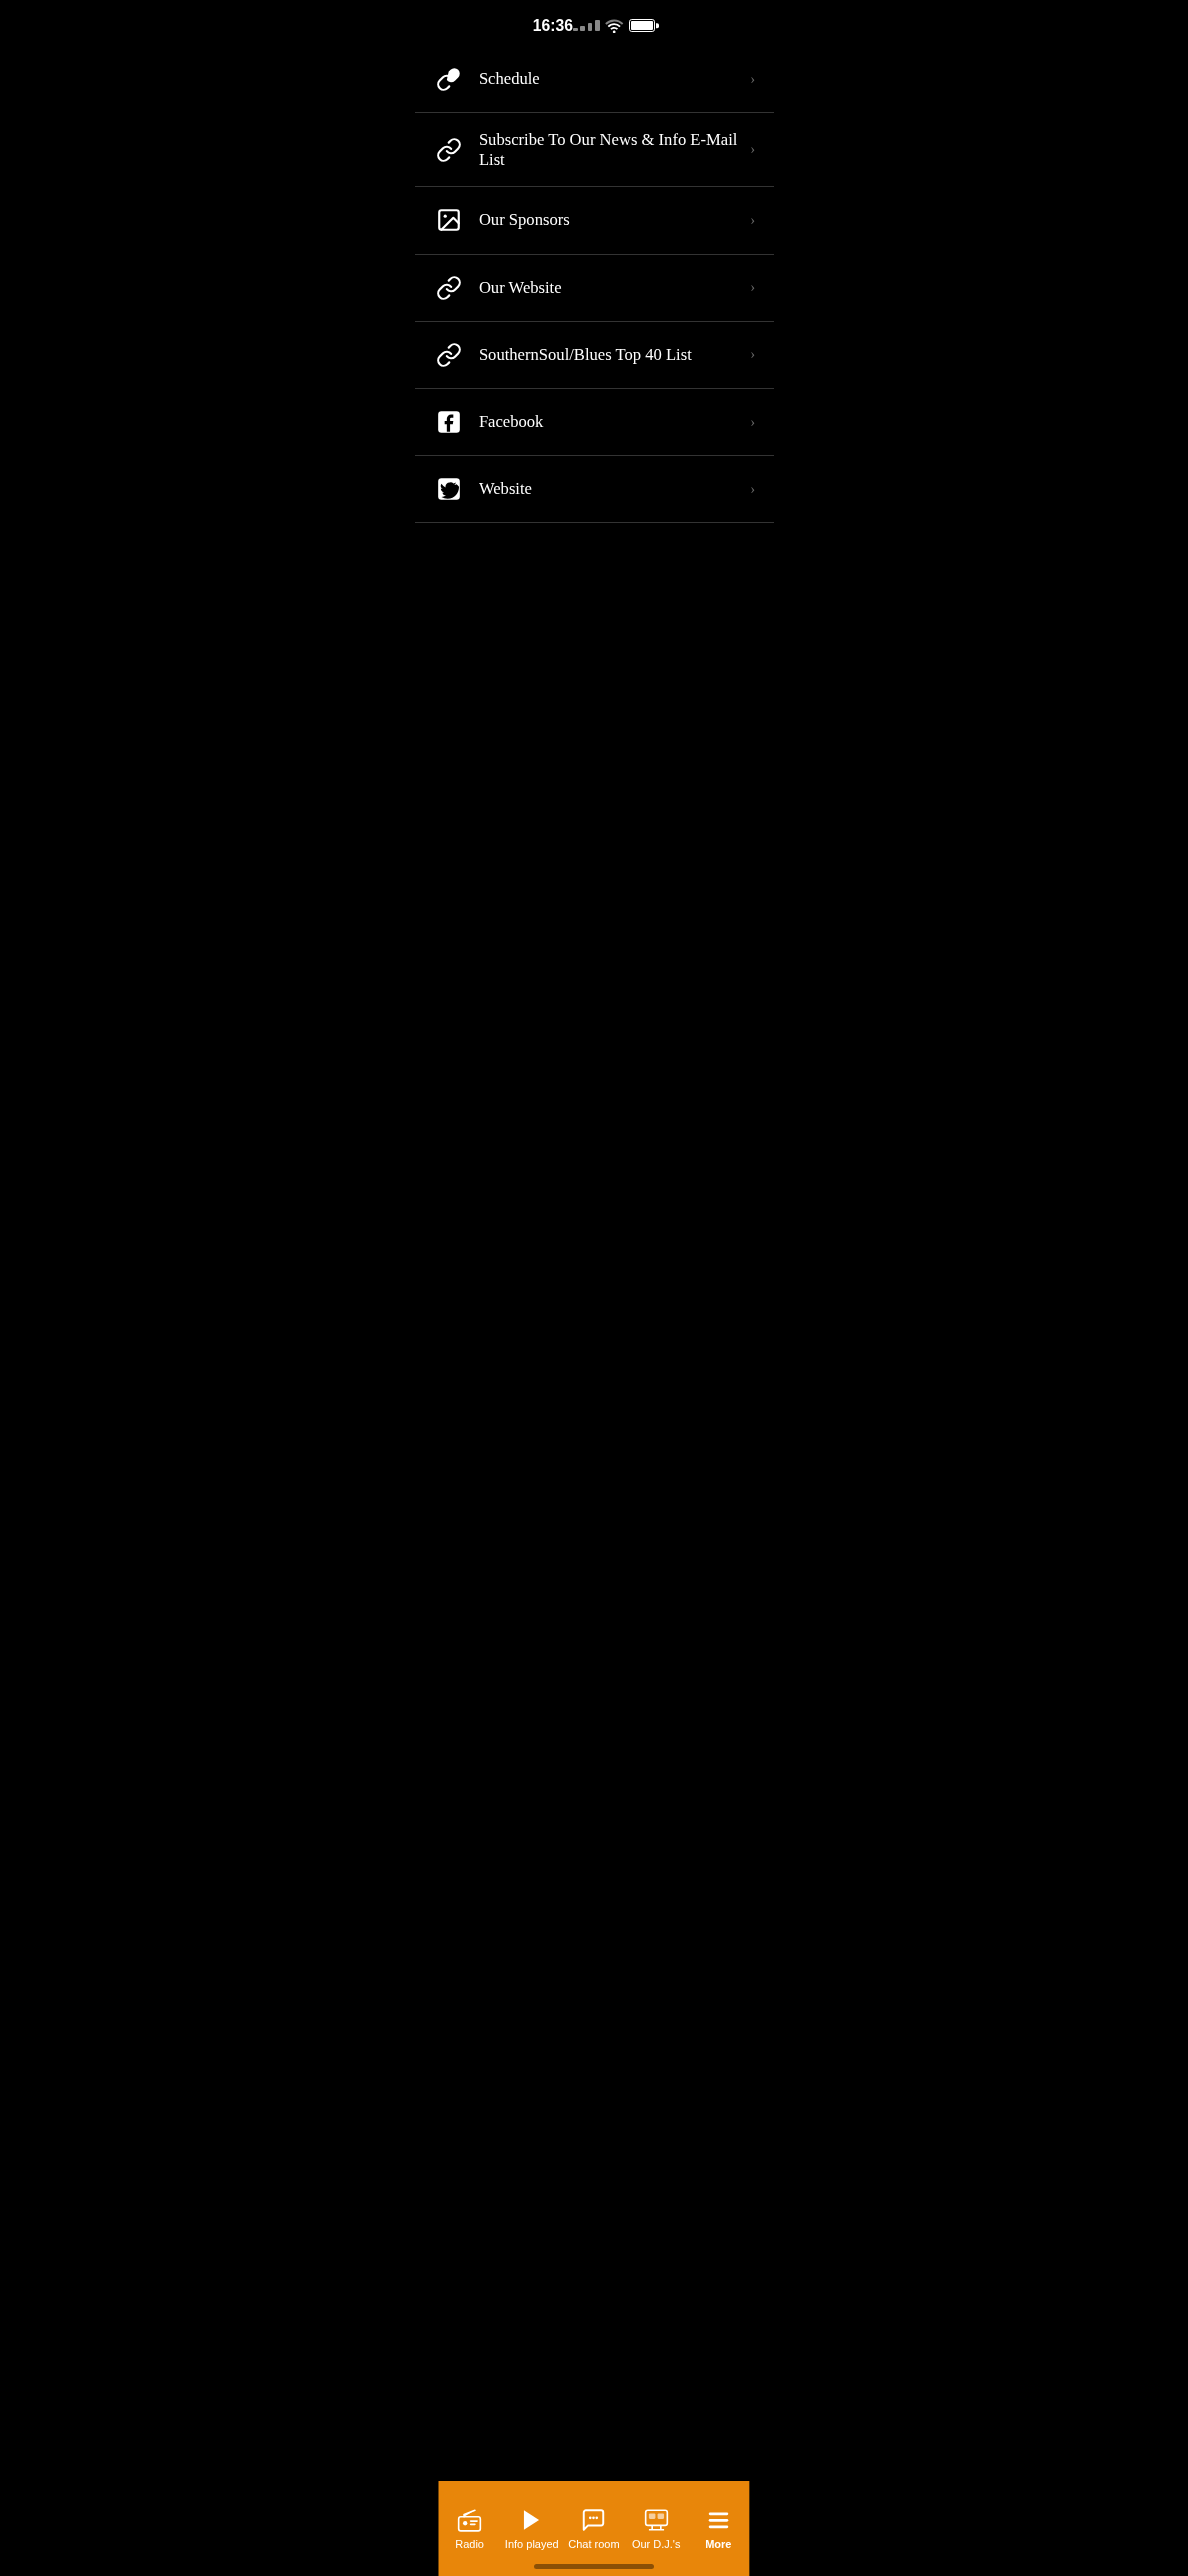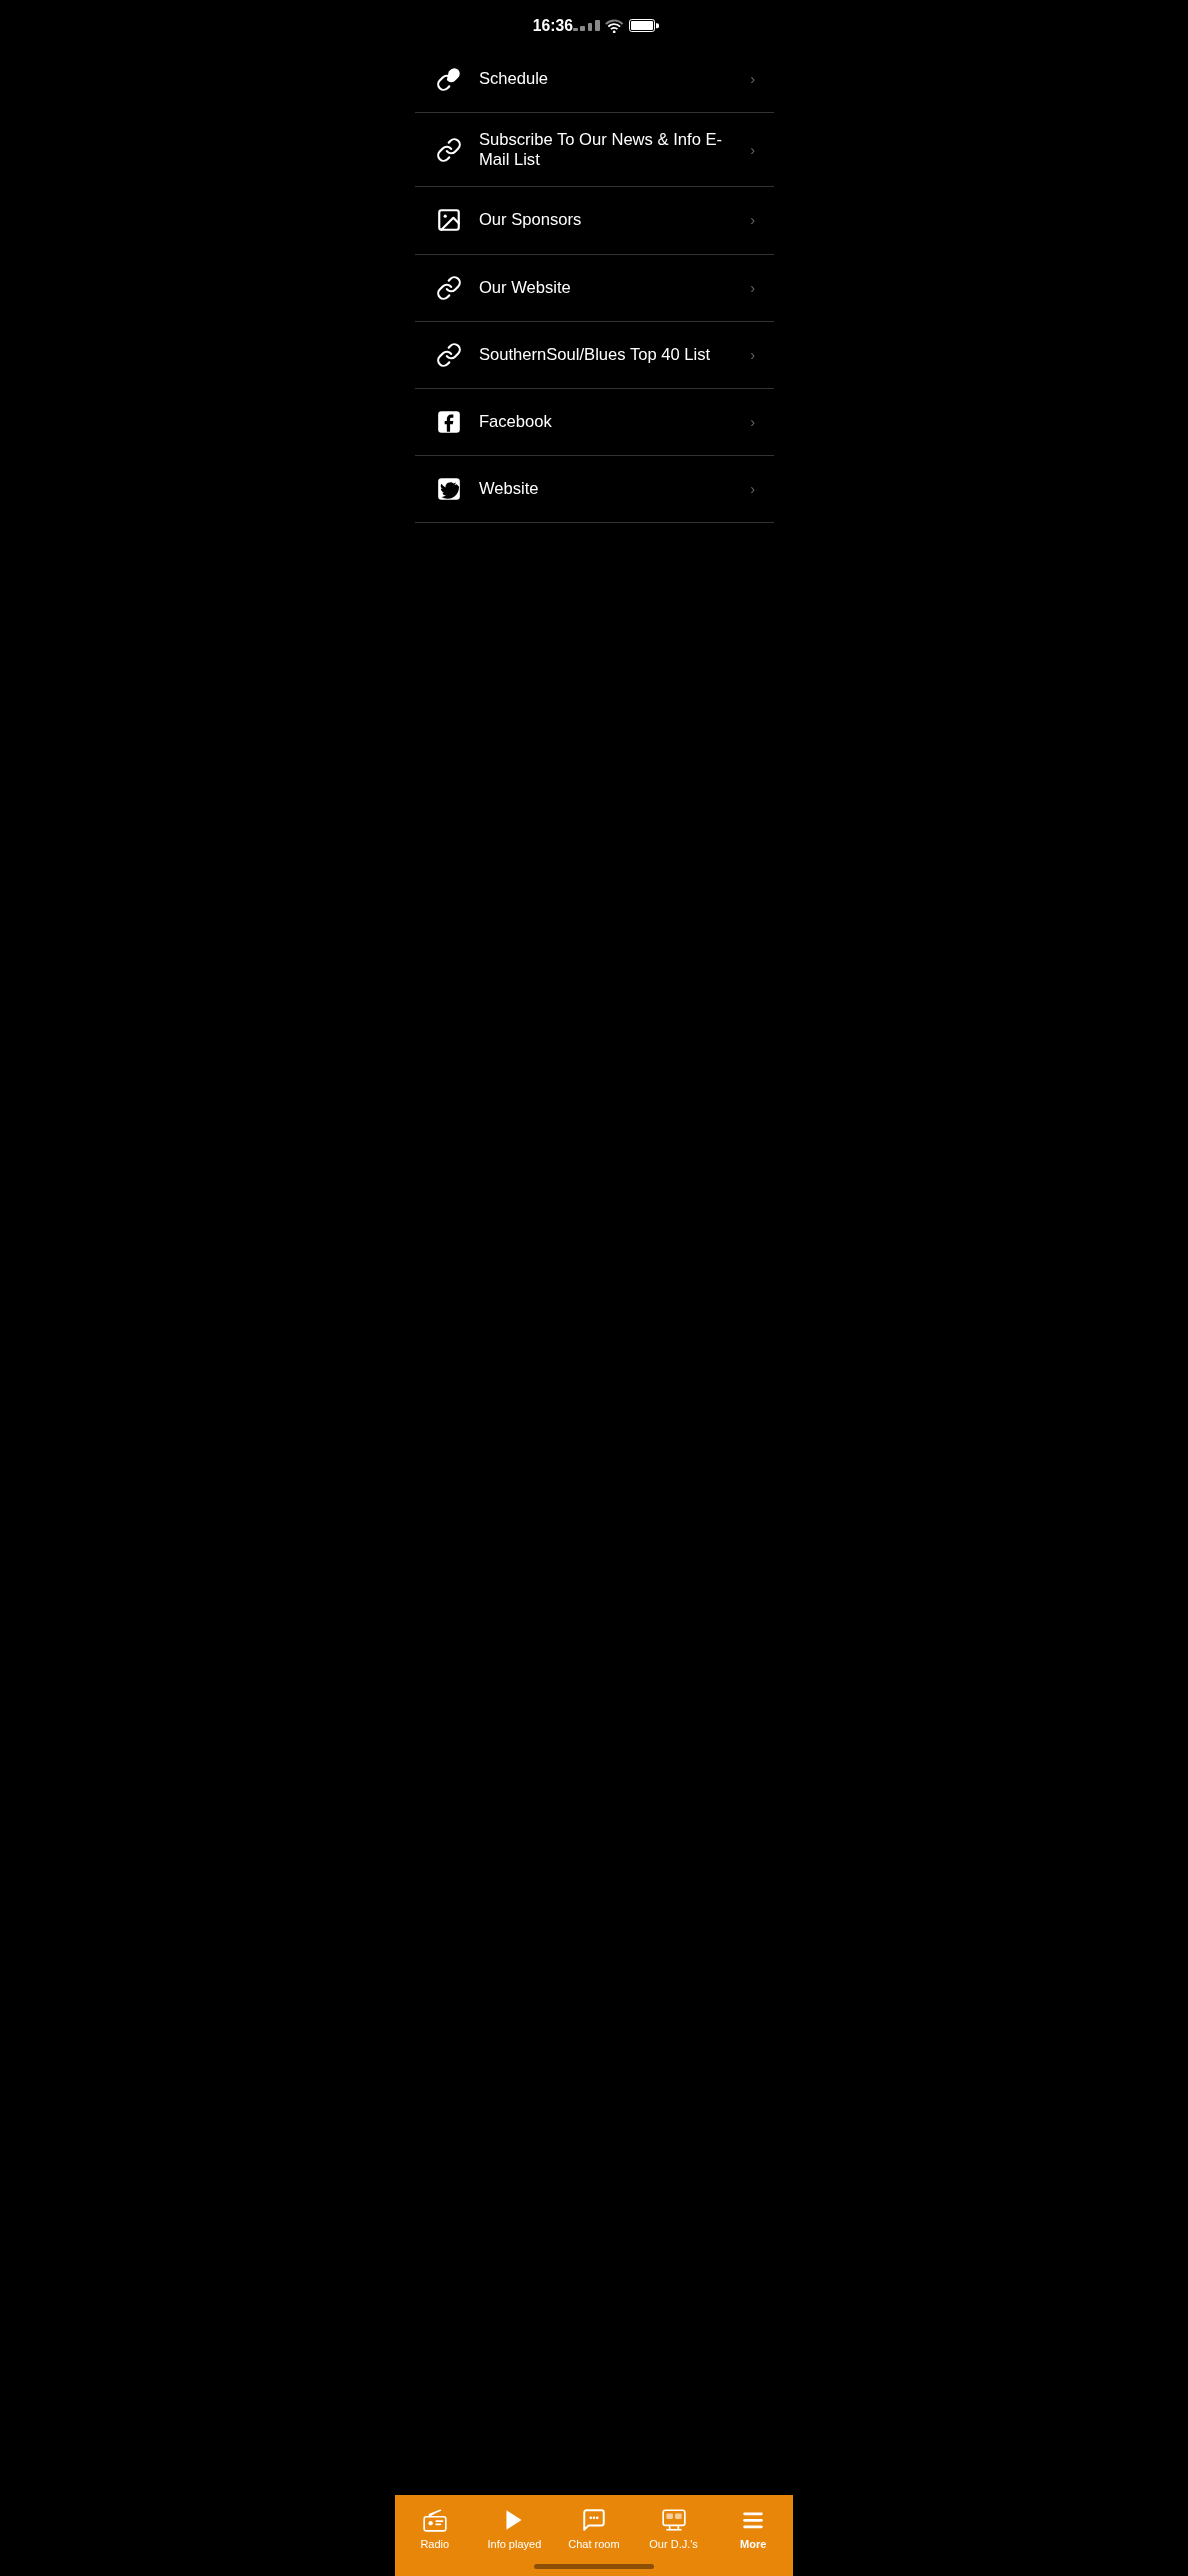--- a/index.html
+++ b/index.html
@@ -100,20 +100,21 @@
       padding: 0;
     }
 
     .menu-item {
       display: flex;
       align-items: center;
       padding: 16.6px 18.4px;
       border-bottom: 0.9px solid #333;
       cursor: pointer;
       position: relative;
+      font-family: Liberation Serif, serif;
     }
 
     .menu-icon {
       width: 33px;
       height: 33px;
       display: flex;
       align-items: center;
       justify-content: center;
       margin-right: 13px;
       flex-shrink: 0;
@@ -136,26 +137,26 @@
       color: #666;
       font-size: 14.7px;
     }
 
     
     .tab-bar {
       position: fixed;
       bottom: 0;
       left: 50%;
       transform: translateX(-50%);
-      width: 398px;
+      width: 311px;
       background-color: #e8860a;
       display: flex;
       justify-content: space-around;
       align-items: center;
-      padding: 11px 0 26px;
+      padding: 25px 0 26px;
     }
 
     .tab-item {
       display: flex;
       flex-direction: column;
       align-items: center;
       gap: 3.7px;
       cursor: pointer;
       min-width: 55px;
     }

